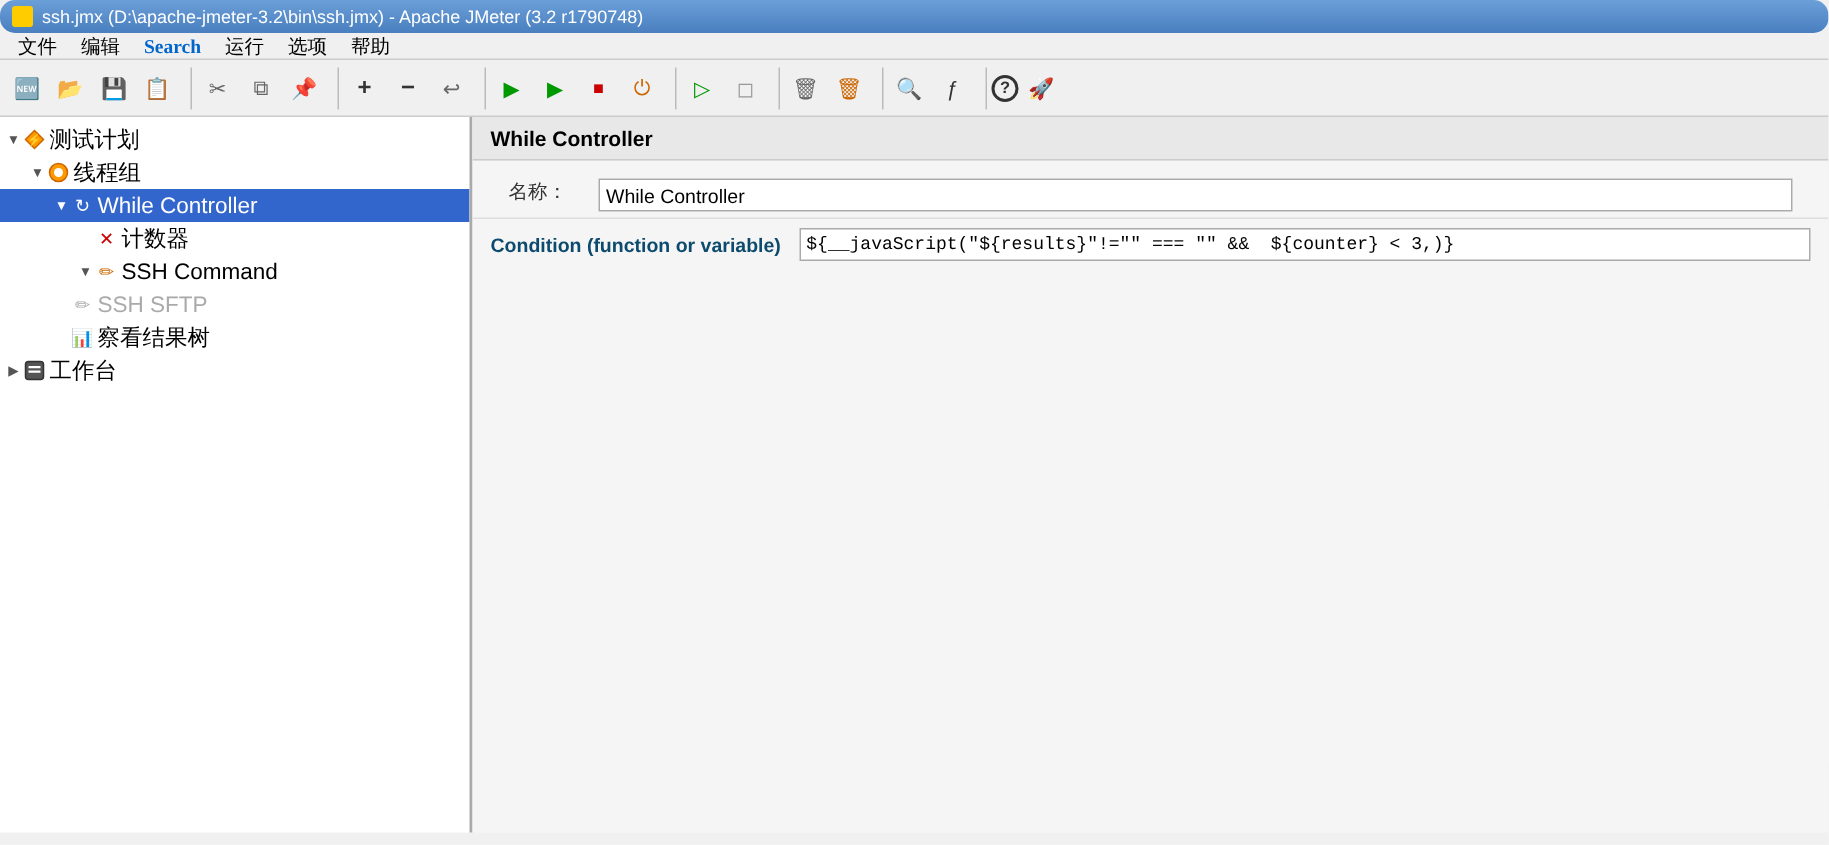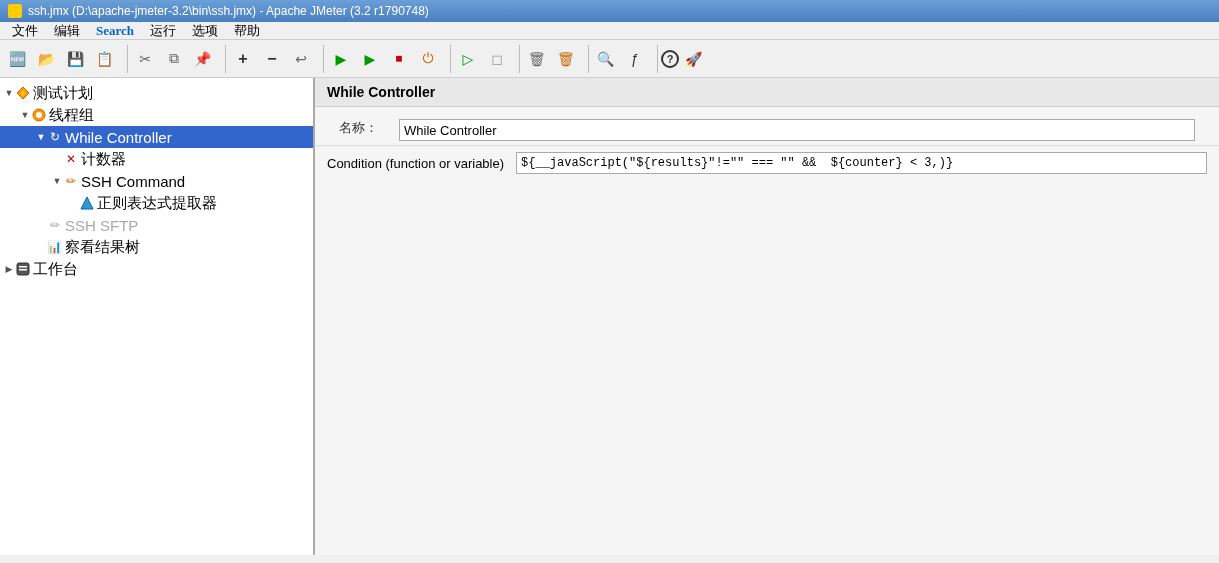--- a/index.html
+++ b/index.html
@@ -14,20 +14,21 @@
 
     
     #title-bar {
       background: linear-gradient(to bottom, #6a9fd8, #4a7fc0);
       color: white;
       height: 22px;
       display: flex;
       align-items: center;
       padding: 0 8px;
       font-size: 12px;
+      border-radius: 10px;
     }
     #title-bar-icon {
       width: 14px;
       height: 14px;
       margin-right: 6px;
       background: #ffcc00;
       border-radius: 2px;
       display: inline-block;
     }
 
@@ -186,22 +187,22 @@
 
     .condition-row {
       display: flex;
       align-items: center;
       min-height: 28px;
       padding: 6px 12px;
     }
 
     .condition-label {
       font-size: 13px;
-      font-weight: normal;
-      color: #000000;
+      font-weight: bold;
+      color: #0c4a6e;
       margin-right: 12px;
       flex-shrink: 0;
     }
 
     .condition-input {
       flex: 1;
       height: 22px;
       border: 1px solid #aaa;
       padding: 1px 4px;
       font-size: 12px;
@@ -294,29 +295,20 @@
       <div class="tree-item" style="padding-left: 52px;">
         <span class="expand-arrow"></span>
         <span class="tree-icon" style="color: rgb(204, 0, 0);">✕</span>
         <span class="tree-label">计数器</span>
       </div>
       <div class="tree-item" style="padding-left: 52px;">
         <span class="expand-arrow" style="color: rgb(85, 85, 85);">▼</span>
         <span class="tree-icon" style="color: rgb(204, 102, 0);">✏</span>
         <span class="tree-label">SSH Command</span>
       </div>
-      <div class="tree-item" style="padding-left: 68px;">
-        <span class="expand-arrow"></span>
-        <span class="tree-icon" style="color: rgb(51, 102, 204);">
-          <svg width="14" height="14" viewBox="0 0 14 14">
-            <polygon points="7,1 13,13 1,13" fill="#3399cc" stroke="#0066aa" stroke-width="1"></polygon>
-          </svg>
-        </span>
-        <span class="tree-label">正则表达式提取器</span>
-      </div>
       <div class="tree-item" style="padding-left: 36px;">
         <span class="expand-arrow"></span>
         <span class="tree-icon" style="color: rgb(170, 170, 170);">✏</span>
         <span class="tree-label" style="color: rgb(170, 170, 170);">SSH SFTP</span>
       </div>
       <div class="tree-item" style="padding-left: 36px;">
         <span class="expand-arrow"></span>
         <span class="tree-icon" style="color: rgb(51, 102, 204);">📊</span>
         <span class="tree-label">察看结果树</span>
       </div>

